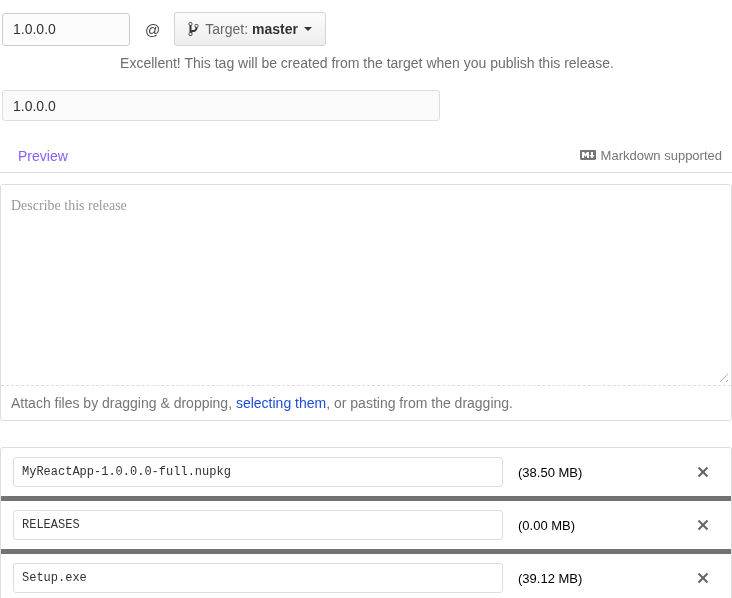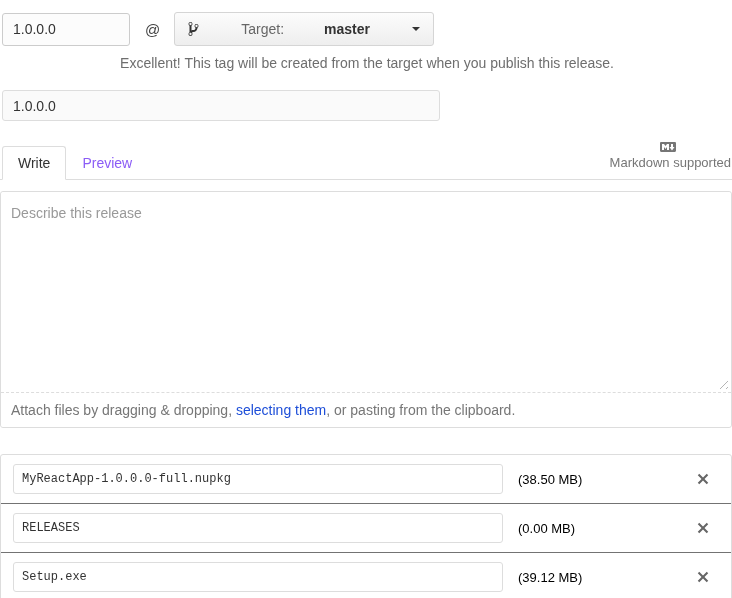--- a/index.html
+++ b/index.html
@@ -19,21 +19,21 @@
     border: 1px solid #ccc; border-radius: 3px;
     background: #fcfcfc; color: #333; font-size: 14px;
     font-family: "Liberation Sans", sans-serif; outline: none;
   }
   .at-symbol { margin: 0 14px 0 15px; color: #444; font-size: 15px; }
   .target-btn {
     height: 34px; display: inline-flex; align-items: center;
     padding: 0 13px; cursor: pointer;
     border: 1px solid #d5d5d5; border-radius: 3px;
     background: linear-gradient(#fcfcfc, #eeeeee);
-    font-family: "Liberation Sans", sans-serif; font-size: 14px; color: #333; gap: 36px;
+    font-family: "Liberation Sans", sans-serif; font-size: 14px; color: #333;
   }
   .branch-icon { display: inline-flex; margin-right: 6px; }
   .target-prefix { color: #666; margin-right: 4px; }
   .target-branch { font-weight: bold; color: #333; text-align: center; }
   .caret {
     display: inline-block; width: 0; height: 0; margin-left: 6px;
     border-top: 4px solid #333;
     border-left: 4px solid transparent; border-right: 4px solid transparent;
   }
 
@@ -59,54 +59,54 @@
     padding: 8px 15px; margin-bottom: -1px;
     font-size: 14px; color: #8b5cf6; cursor: pointer;
     border: 1px solid transparent; background: transparent;
   }
   .tab.active {
     background: #fff; color: #333;
     border-color: #ddd; border-bottom-color: #fff;
     border-radius: 3px 3px 0 0;
   }
   .markdown-note {
-    margin-left: auto; padding: 0 1px 9px 0;
+    margin-left: auto; padding: 0 10px 9px 0;
     display: flex; align-items: center;
-    color: #767676; font-size: 13px; flex-direction: column;
+    color: #767676; font-size: 13px;
   }
   .markdown-icon { display: inline-flex; margin-right: 5px; }
 
   
   .editor-box { margin-top: 11px; border: 1px solid #ddd; border-radius: 3px; }
   .editor-area { position: relative; height: 200px; }
   .body-textarea {
     width: 100%; height: 100%; display: block;
     border: none; resize: none; outline: none;
     padding: 13px 10px; border-radius: 3px 3px 0 0;
-    font-family: Liberation Sans, sans-serif; font-size: 14px; color: #737373;
+    font-family: Liberation Serif, serif; font-size: 14px; color: #737373;
     background: #fff;
   }
   .body-textarea::placeholder { color: #999; opacity: 1; }
   .resize-grip {
     position: absolute; right: 3px; bottom: 3px; width: 12px; height: 12px;
     background: repeating-linear-gradient(135deg, transparent 0 3px, #b5b5b5 3px 4px);
     clip-path: polygon(100% 0, 100% 100%, 0 100%);
     pointer-events: none;
   }
   .attach-bar {
     border-top: 1px dashed #ddd; border-radius: 0 0 3px 3px;
     padding: 9px 10px; background: #fff;
     color: #767676; font-size: 14px; cursor: pointer;
   }
   .attach-link { color: #1d4ed8; text-decoration: none; }
 
   
   .attachments-list { margin-top: 26px; border: 1px solid #ddd; border-radius: 3px; }
   .attachment-row { display: flex; align-items: center; padding: 9px 12px; }
-  .attachment-row + .attachment-row { border-top: 1px solid #737373; }
+  .attachment-row + .attachment-row { border-top: 5px solid #737373; }
   .attachment-input {
     width: 490px; height: 30px; padding: 0 8px;
     border: 1px solid #ddd; border-radius: 3px;
     background: #fff; color: #333; outline: none;
     font-family: "Liberation Mono", "DejaVu Sans Mono", monospace; font-size: 12px;
   }
   .attachment-size { margin-left: 15px; color: #000000; font-size: 13px; }
   .remove-btn {
     margin-left: auto; margin-right: 8px; padding: 2px;
     background: none; border: none; cursor: pointer; line-height: 0;
@@ -131,39 +131,38 @@
       <span class="target-branch">master</span>
       <span class="caret"></span>
     </button>
   </div>
 
   <div class="validation-msg">Excellent! This tag will be created from the target when you publish this release.</div>
 
   <input class="title-input" type="text" value="1.0.0.0" style="">
 
   <div class="tab-bar">
-    <div class="tab active">Write</div>
     <div class="tab">Preview</div>
     <div class="markdown-note">
       <span class="markdown-icon">
         <svg width="16" height="16" viewBox="0 0 16 16">
             <path fill="#767676" d="M14.85 3H1.15C.52 3 0 3.52 0 4.15v7.69C0 12.48.52 13 1.15 13h13.69c.64 0 1.15-.52 1.15-1.15v-7.7C16 3.52 15.48 3 14.85 3zM9 11H7V8L5.5 9.92 4 8v3H2V5h2l1.5 2L7 5h2v6zm2.99.5L9.5 8H11V5h2v3h1.5l-2.51 3.5z"></path>
           </svg>
       </span>
       <span>Markdown supported</span>
     </div>
   </div>
 
   <div class="editor-box">
     <div class="editor-area">
       <textarea class="body-textarea" placeholder="Describe this release" style=""></textarea>
       <div class="resize-grip"></div>
     </div>
     <div class="attach-bar">
-      <span>Attach files by dragging &amp; dropping, </span><a class="attach-link" href="#">selecting them</a><span>, or pasting from the clipboard.</span>
+      <span>Attach files by dragging &amp; dropping, </span><a class="attach-link" href="#">selecting them</a><span>, or pasting from the dragging.</span>
     </div>
   </div>
 
   <div class="attachments-list">
     <div class="attachment-row">
       <input class="attachment-input" type="text" value="MyReactApp-1.0.0.0-full.nupkg" style="">
       <span class="attachment-size">(38.50 MB)</span>
       <button class="remove-btn">
         <span>
           <svg width="12" height="16" viewBox="0 0 12 16">

